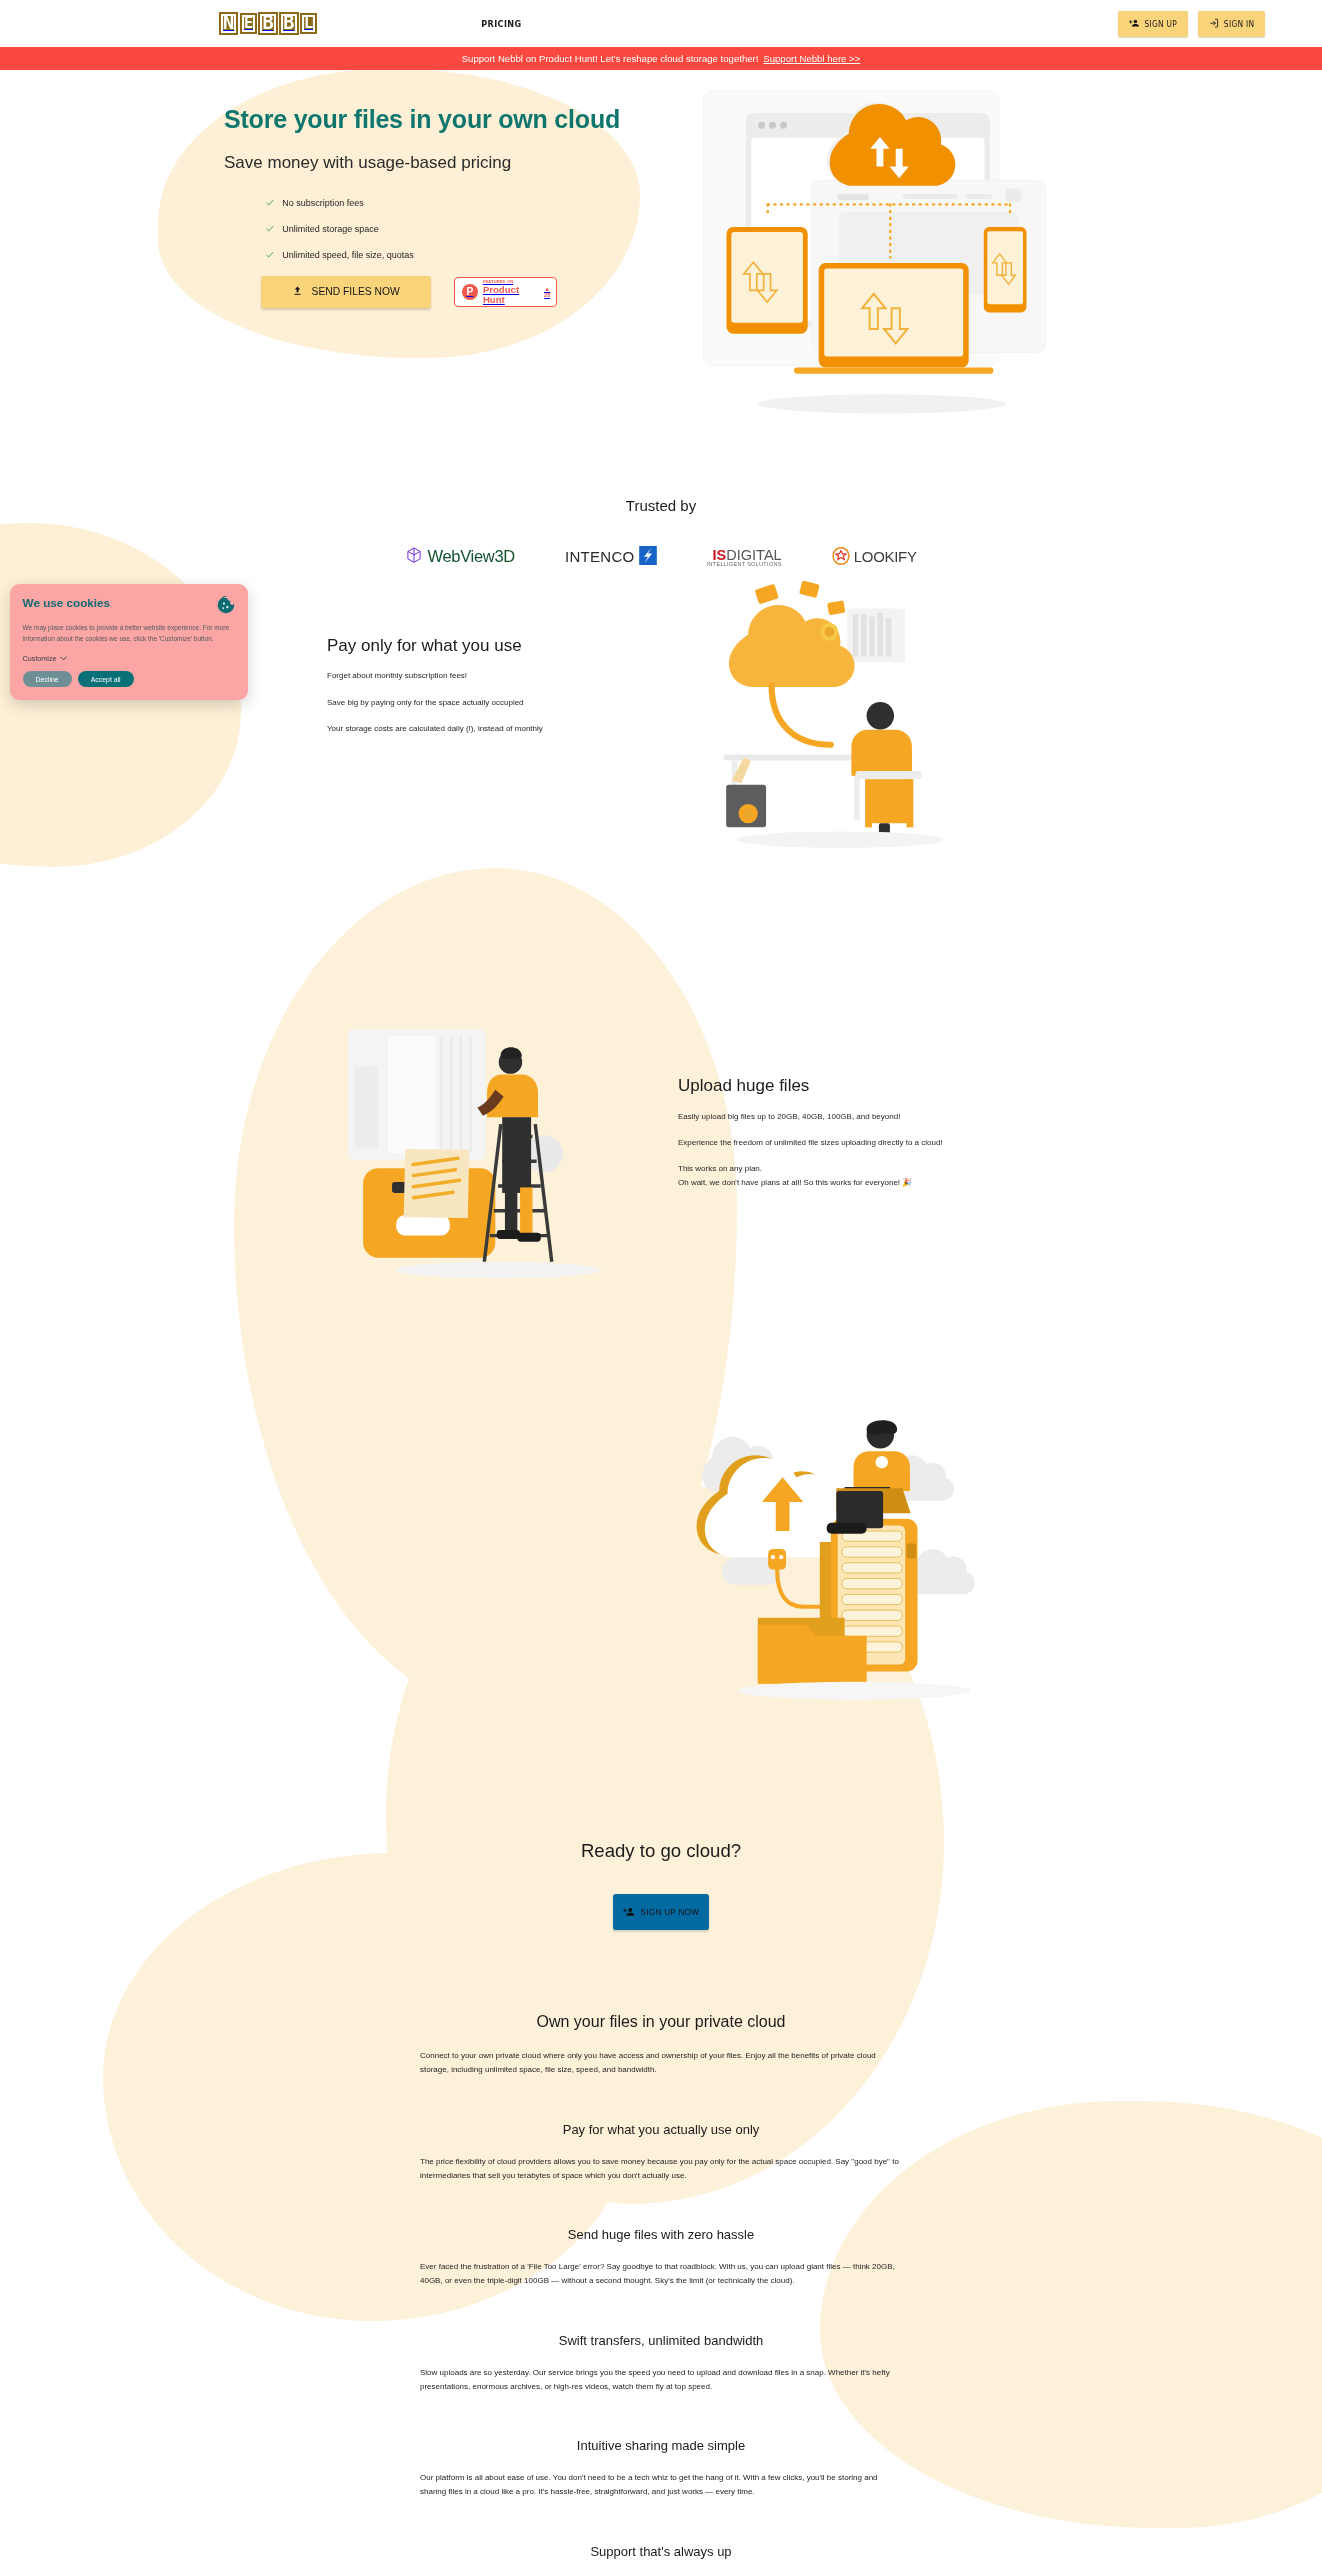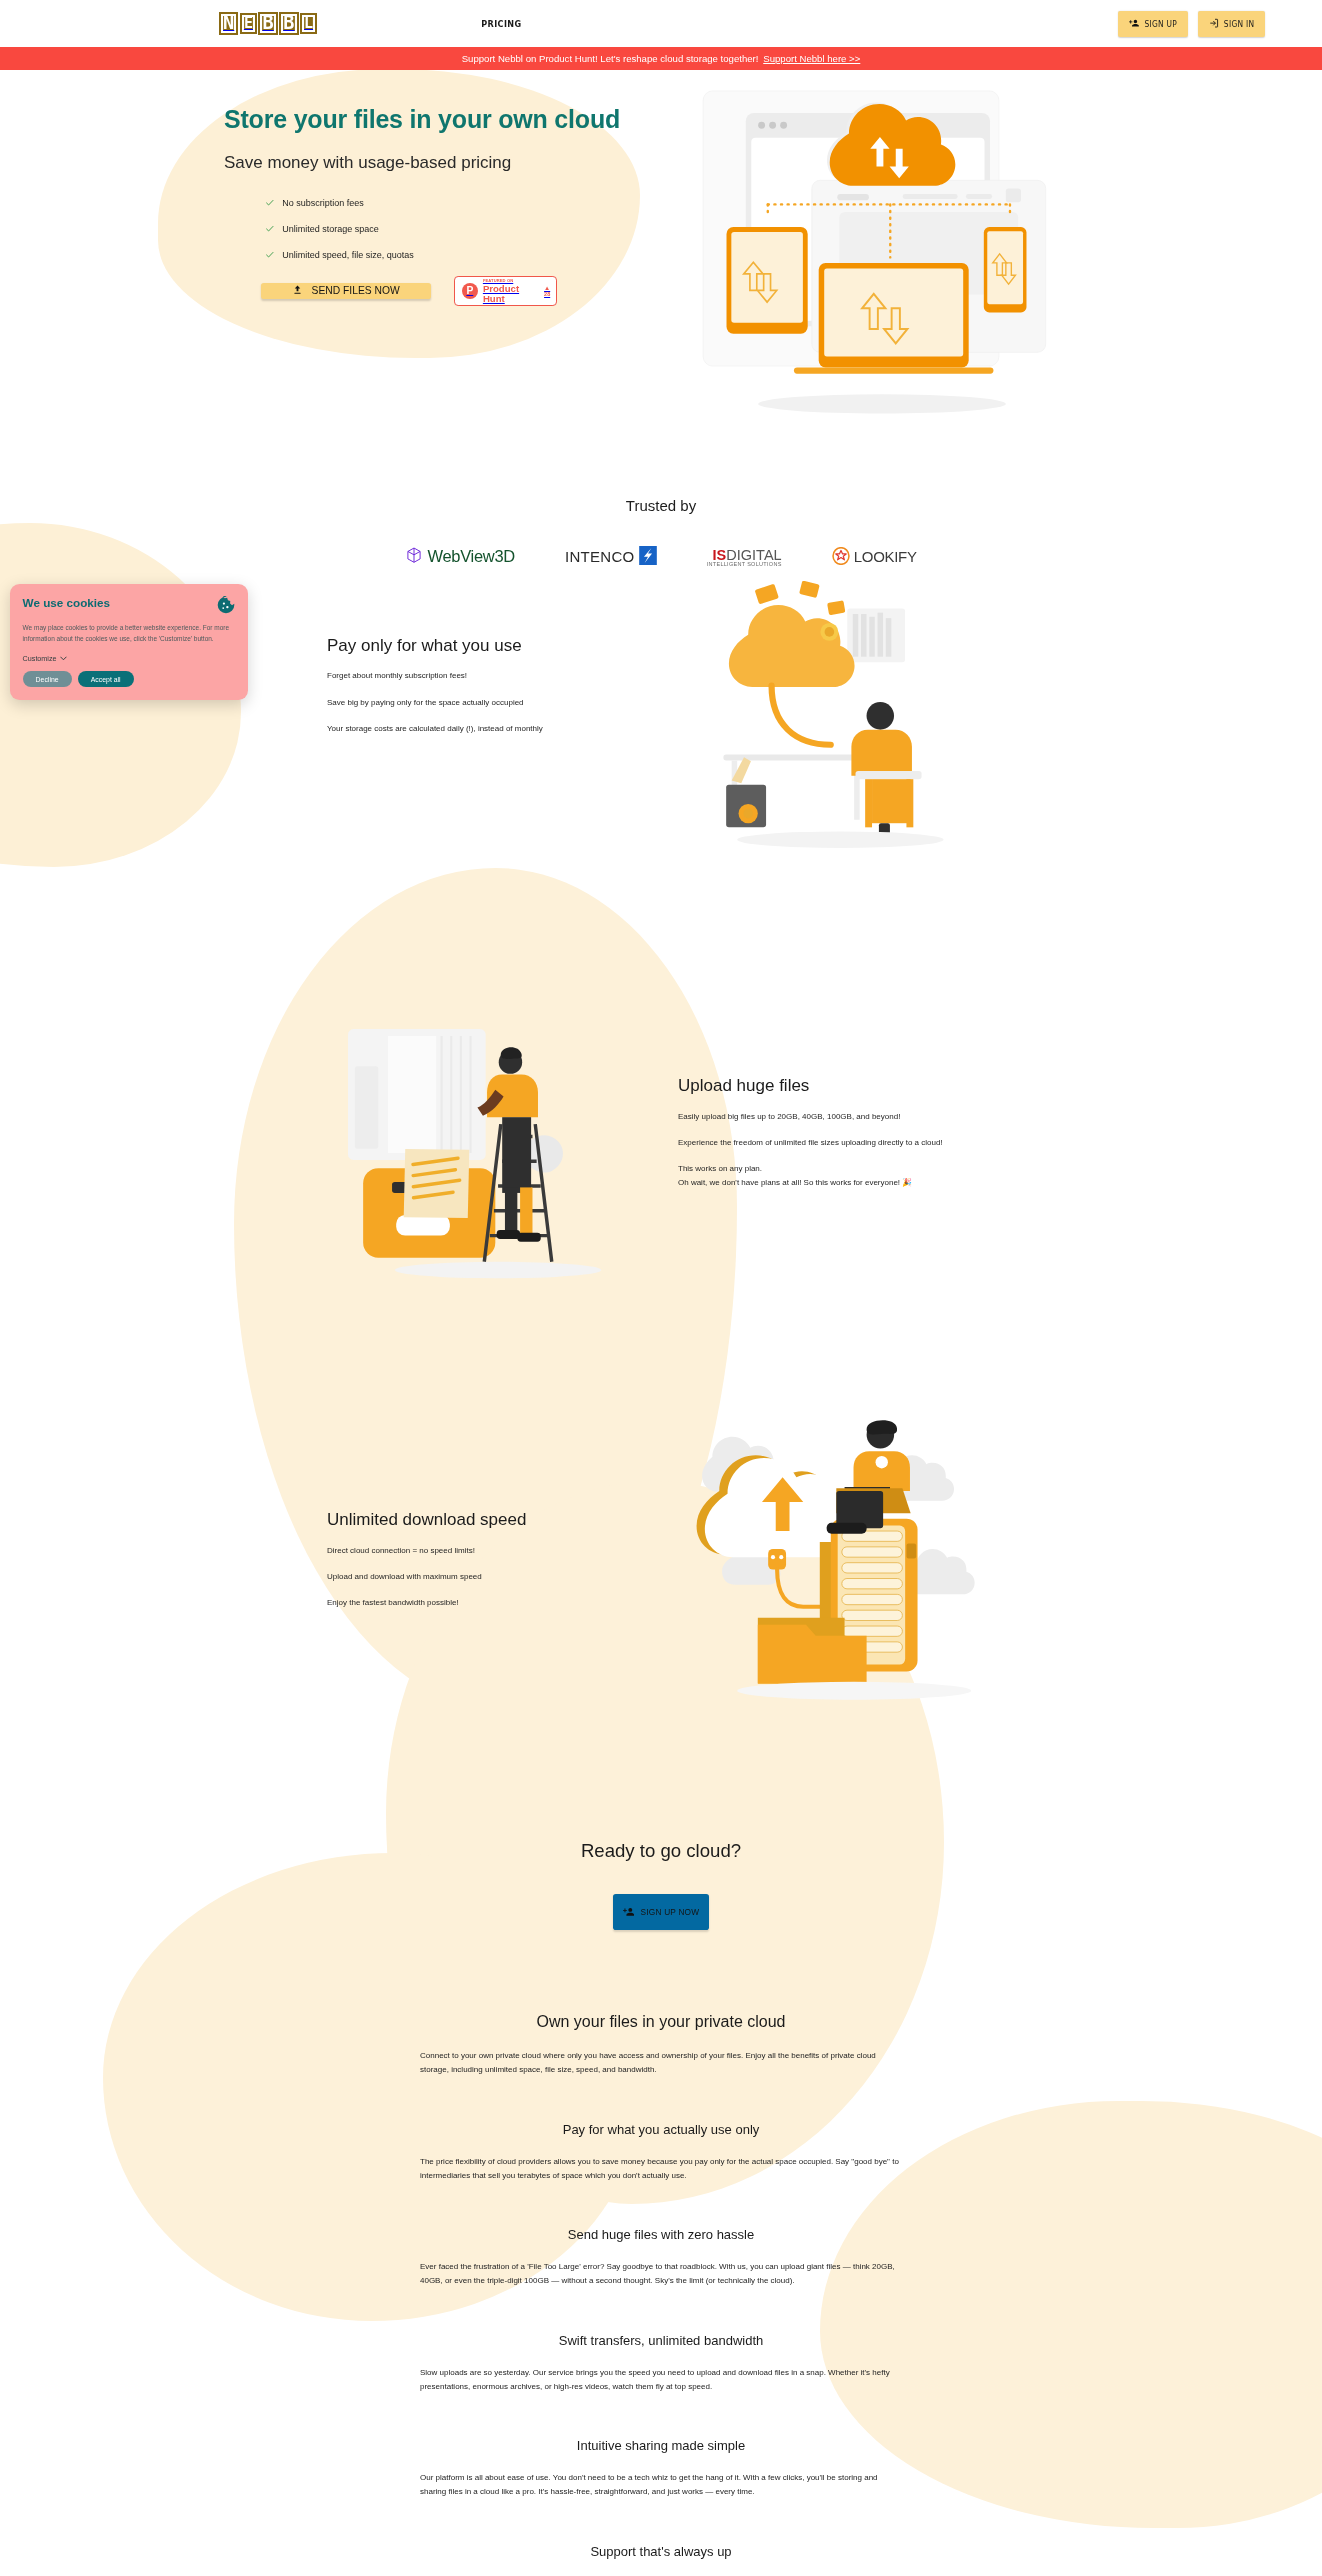--- a/index.html
+++ b/index.html
@@ -113,21 +113,21 @@
     font-size: 25px; font-weight: 700; letter-spacing: -0.2px;
     color: #0f766e; line-height: 1.2;
   }
   .hero-sub { margin-top: 18.6px; font-size: 17px; color: #2a2a2a; }
   .checklist { margin-top: 25px; padding-left: 41px; }
   .check-row { display: flex; align-items: center; gap: 7.6px; margin-bottom: 16px; font-size: 9px; color: #1f1f1f; }
   .check { width: 9.6px; height: 9.6px; flex: none; }
   .hero-actions { display: flex; align-items: center; gap: 23.4px; margin-top: 15px; padding-left: 37px; }
   .send-btn {
     background: #fad47b; border: none; border-radius: 2.8px;
-    width: 170px; height: 16px;
+    width: 170px; height: 32px;
     display: flex; align-items: center; justify-content: center; gap: 8.3px;
     font-size: 10.3px; color: #151515; cursor: pointer;
     box-shadow: 0 1.4px 2.1px rgba(0,0,0,.16);
   }
   .ph-badge {
     width: 103px; height: 30px; border: 0.7px solid #f0564a;
     border-radius: 4.1px; background: #fff;
     display: flex; align-items: center; gap: 4.8px; padding: 0 6.2px;
     cursor: pointer;
   }
@@ -522,26 +522,20 @@
   <div class="feat-copy">
     <h3>Upload huge files</h3>
     <p>Easily upload big files up to 20GB, 40GB, 100GB, and beyond!</p>
     <p>Experience the freedom of unlimited file sizes uploading directly to a cloud!</p>
     <p>This works on any plan.</p>
     <p class="tight">Oh wait, we don't have plans at all! So this works for everyone! 🎉</p>
   </div>
 </section>
 
 <section class="feature" id="feature-speed" style="height:344px;margin-top:62px;">
-  <div class="feat-copy">
-    <h3>Unlimited download speed</h3>
-    <p>Direct cloud connection = no speed limits!</p>
-    <p>Upload and download with maximum speed</p>
-    <p>Enjoy the fastest bandwidth possible!</p>
-  </div>
   <div class="feat-art">
     <svg width="296" height="296" viewBox="0 0 430 430">
       <g fill="#ececec">
         <path d="M34 62c0-16 13-29 29-29 11 0 21 6 26 16 3-2 7-3 11-3 13 0 23 10 23 23 0 1 0 3-.3 4 8 3 14 10 14 19 0 12-9 21-21 21H42c-13 0-23-10-23-23 0-12 8-22 15-28z"></path>
         <path d="M300 84c0-13 11-24 24-24 9 0 17 5 21 13 3-2 6-2 9-2 11 0 19 8 19 19v3c7 2 12 8 12 16 0 10-8 17-17 17h-68c-11 0-19-8-19-19 0-10 7-18 19-23z"></path>
         <path d="M48 206c0-13 11-24 24-24 9 0 17 5 21 13 3-2 6-2 9-2 11 0 19 8 19 19v3c7 2 12 8 12 16 0 10-8 17-17 17H67c-11 0-19-8-19-19 0-10 7-18 19-23z"></path>
         <path d="M330 220c0-13 11-24 24-24 9 0 17 5 21 13 3-2 6-2 9-2 11 0 19 8 19 19v3c7 2 12 8 12 16 0 10-8 17-17 17h-68c-11 0-19-8-19-19 0-10 7-18 19-23z"></path>
       </g>
       <path d="M26 120c0-29 24-52 53-52 20 0 38 11 47 28 6-3 13-5 20-5 23 0 41 18 41 41 0 2 0 5-.5 7 14 5 25 18 25 35 0 21-17 38-38 38H34c-23 0-41-18-41-41 0-22 15-39 33-51z" fill="#e0a01e" transform="translate(18,-8)"></path>
       <path d="M26 120c0-29 24-52 53-52 20 0 38 11 47 28 6-3 13-5 20-5 23 0 41 18 41 41 0 2 0 5-.5 7 14 5 25 18 25 35 0 21-17 38-38 38H34c-23 0-41-18-41-41 0-22 15-39 33-51z" fill="#ffffff" transform="translate(30,-4)"></path>

